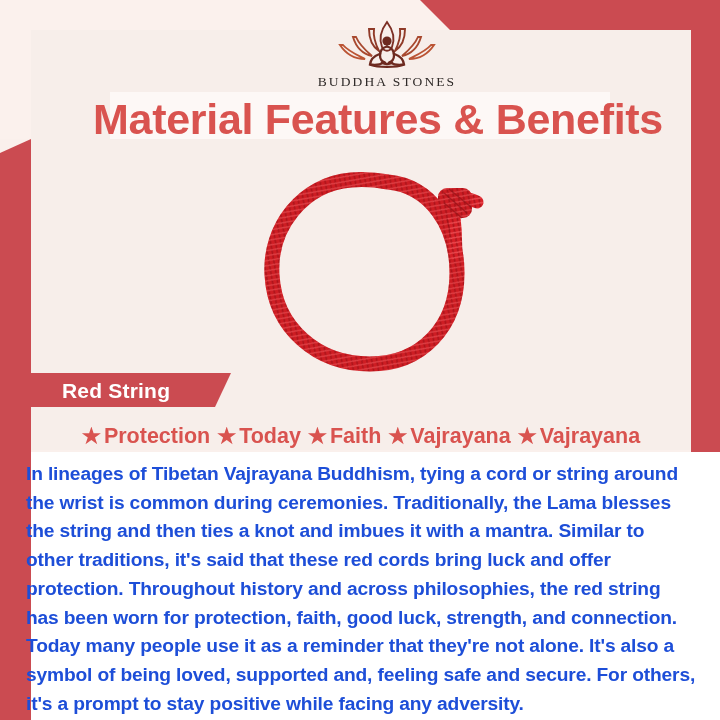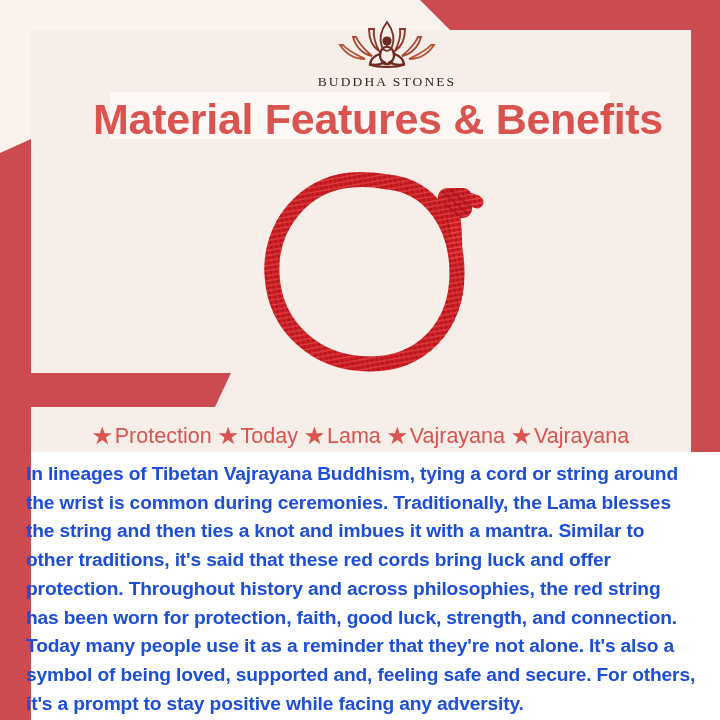--- a/index.html
+++ b/index.html
@@ -142,21 +142,21 @@
     align-items: center;
     justify-content: center;
     gap: 3px;
   }
   .kw {
     display: inline-flex;
     align-items: center;
     gap: 3px;
     color: #d9534f;
     font-size: 21.5px;
-    font-weight: normal;
+    font-weight: bold;
     white-space: nowrap;
     padding: 0 2px;
   }
   .star {
     display: inline-block;
     width: 19px;
     height: 19px;
     background: #d9534f;
     -webkit-clip-path: polygon(50% 0%, 61.8% 35.5%, 100% 35.5%, 69% 57.5%, 80.9% 93%, 50% 71%, 19.1% 93%, 31% 57.5%, 0% 35.5%, 38.2% 35.5%);
     clip-path: polygon(50% 0%, 61.8% 35.5%, 100% 35.5%, 69% 57.5%, 80.9% 93%, 50% 71%, 19.1% 93%, 31% 57.5%, 0% 35.5%, 38.2% 35.5%);
@@ -247,33 +247,34 @@
         <rect x="213" y="33" width="34" height="30" rx="9" fill="#9e1218" opacity="0.18"></rect>
         <path d="M219 38 L242 58 M219 48 L237 63 M224 34 L246 52" stroke="#8d1015" stroke-width="1.6" opacity="0.6" fill="none"></path>
       </g>
       <g fill="none" stroke="#8d1015" stroke-width="1.3" opacity="0.45">
         <path d="M222 64 C224 70, 225 76, 225 82"></path>
       </g>
     </svg>
   </div>
 
   <div class="ribbon"></div>
+  <div class="ribbon-label">Red String</div>
 
   <div class="keywords">
     <span class="kw">
       <i class="star"></i>
       <span>Protection</span>
     </span>
     <span class="kw">
       <i class="star"></i>
       <span>Today</span>
     </span>
     <span class="kw">
       <i class="star"></i>
-      <span>Lama</span>
+      <span>Faith</span>
     </span>
     <span class="kw">
       <i class="star"></i>
       <span>Vajrayana</span>
     </span>
     <span class="kw">
       <i class="star"></i>
       <span>Vajrayana</span>
     </span>
   </div>

